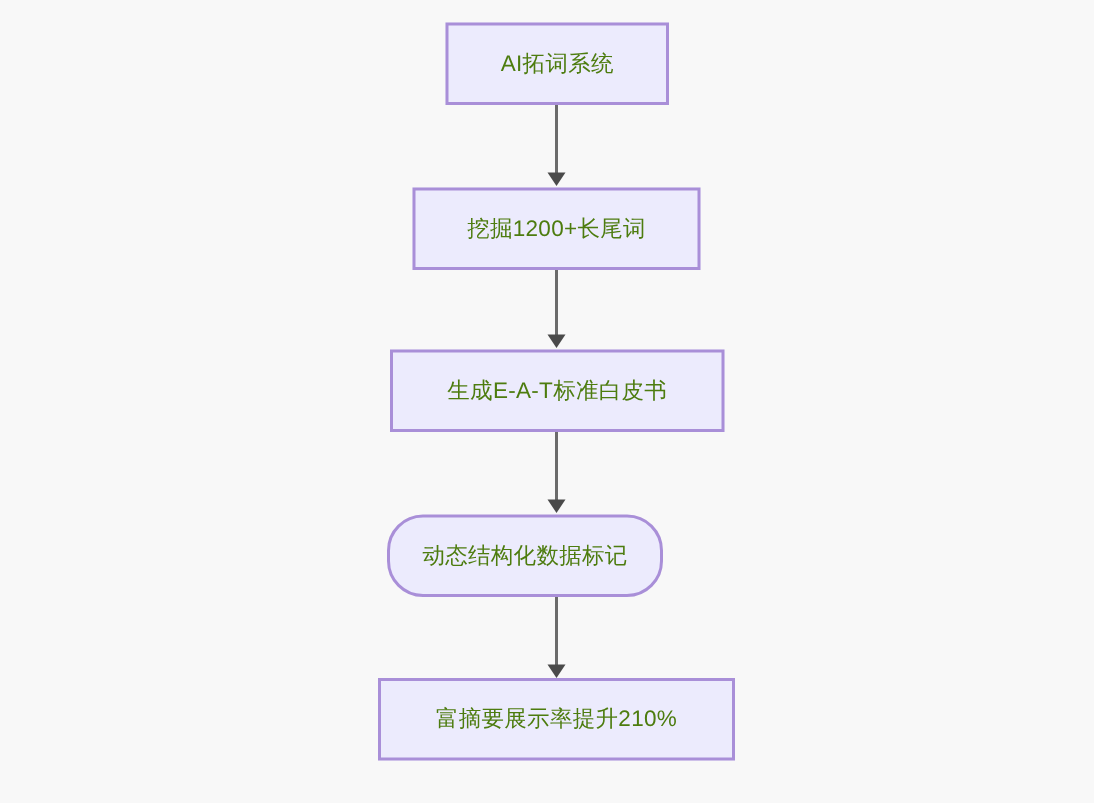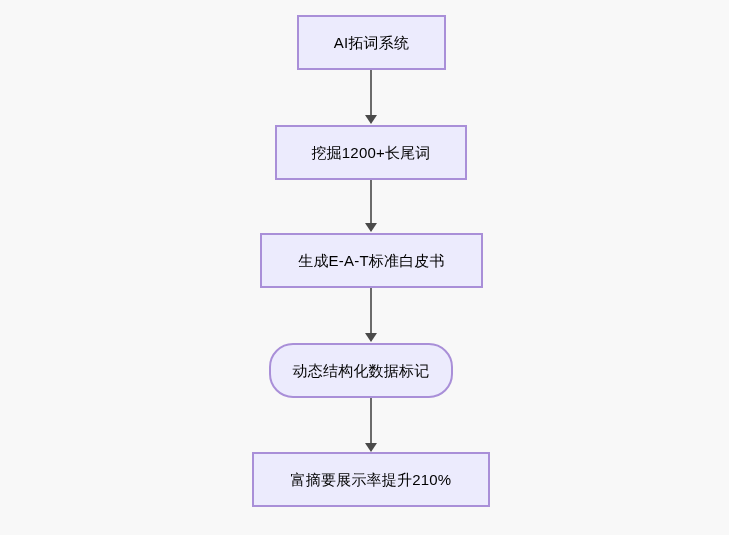--- a/index.html
+++ b/index.html
@@ -25,21 +25,21 @@
     background: #ecebfd;
     border: 2px solid #a98fd8;
     display: flex;
     align-items: center;
     justify-content: center;
     height: 55px;
   }
   .node-label {
     font-size: 15px;
     line-height: 1;
-    color: #000000;
+    color: #4d7c0f;
     letter-spacing: 0.2px;
     white-space: nowrap;
     font-family: "Liberation Sans", "DejaVu Sans", sans-serif;
   }
   .edge {
     position: absolute;
     width: 2px;
     background: #6b6b6b;
   }
   .arrowhead {
@@ -48,21 +48,21 @@
     height: 0;
     border-left: 6px solid transparent;
     border-right: 6px solid transparent;
     border-top: 9px solid #4a4a4a;
   }
 
   
   .n0 { left: 297px; top: 15px;  width: 149px; }
   .n1 { left: 275px; top: 125px; width: 192px; }
   .n2 { left: 260px; top: 233px; width: 223px; align-items: center; }
-  .n3 { left: 269px; top: 343px; width: 184px; border-radius: 24px; }
+  .n3 { left: 258px; top: 343px; width: 184px; border-radius: 24px; }
   .n4 { left: 252px; top: 452px; width: 238px; }
 
   
   .e0 { left: 370px; top: 70px;  height: 47px; }
   .e1 { left: 370px; top: 180px; height: 45px; }
   .e2 { left: 370px; top: 288px; height: 47px; }
   .e3 { left: 370px; top: 398px; height: 46px; }
 
   .a0 { left: 365px; top: 115px; }
   .a1 { left: 365px; top: 223px; }

